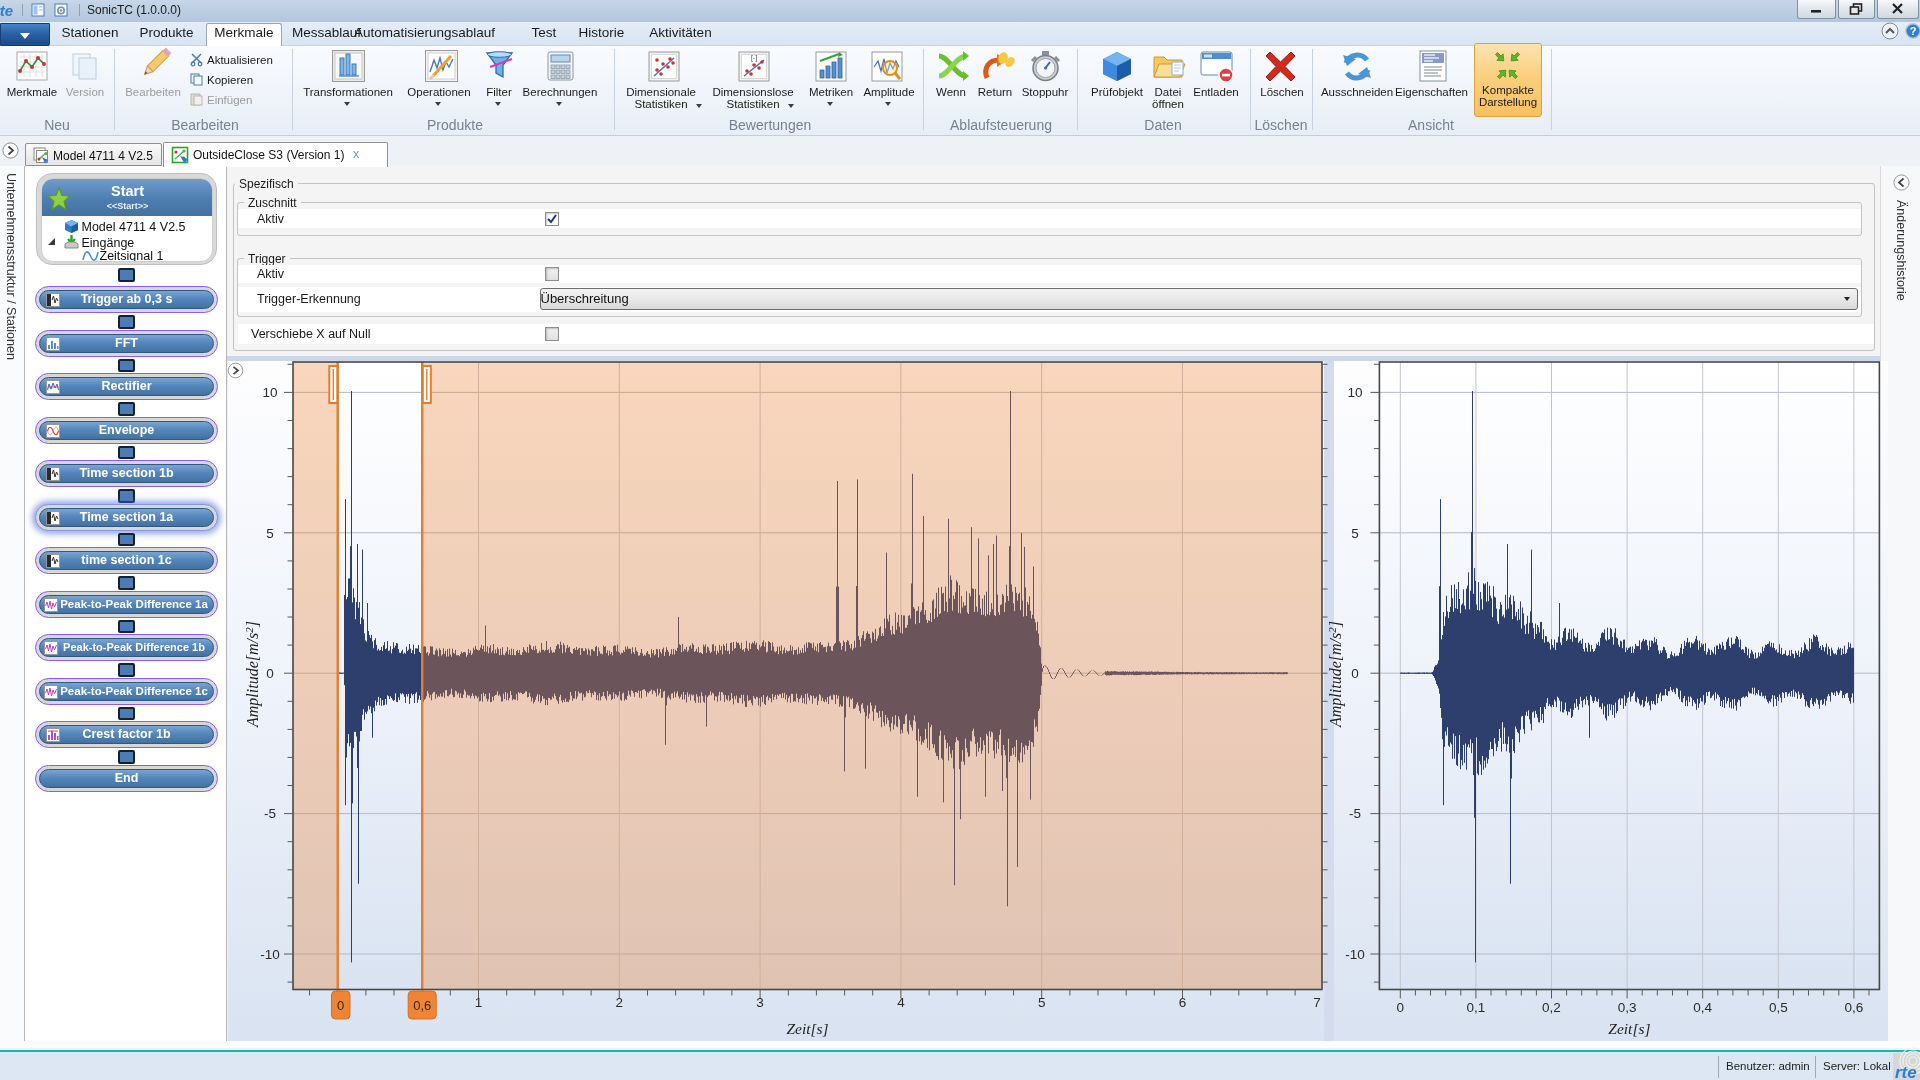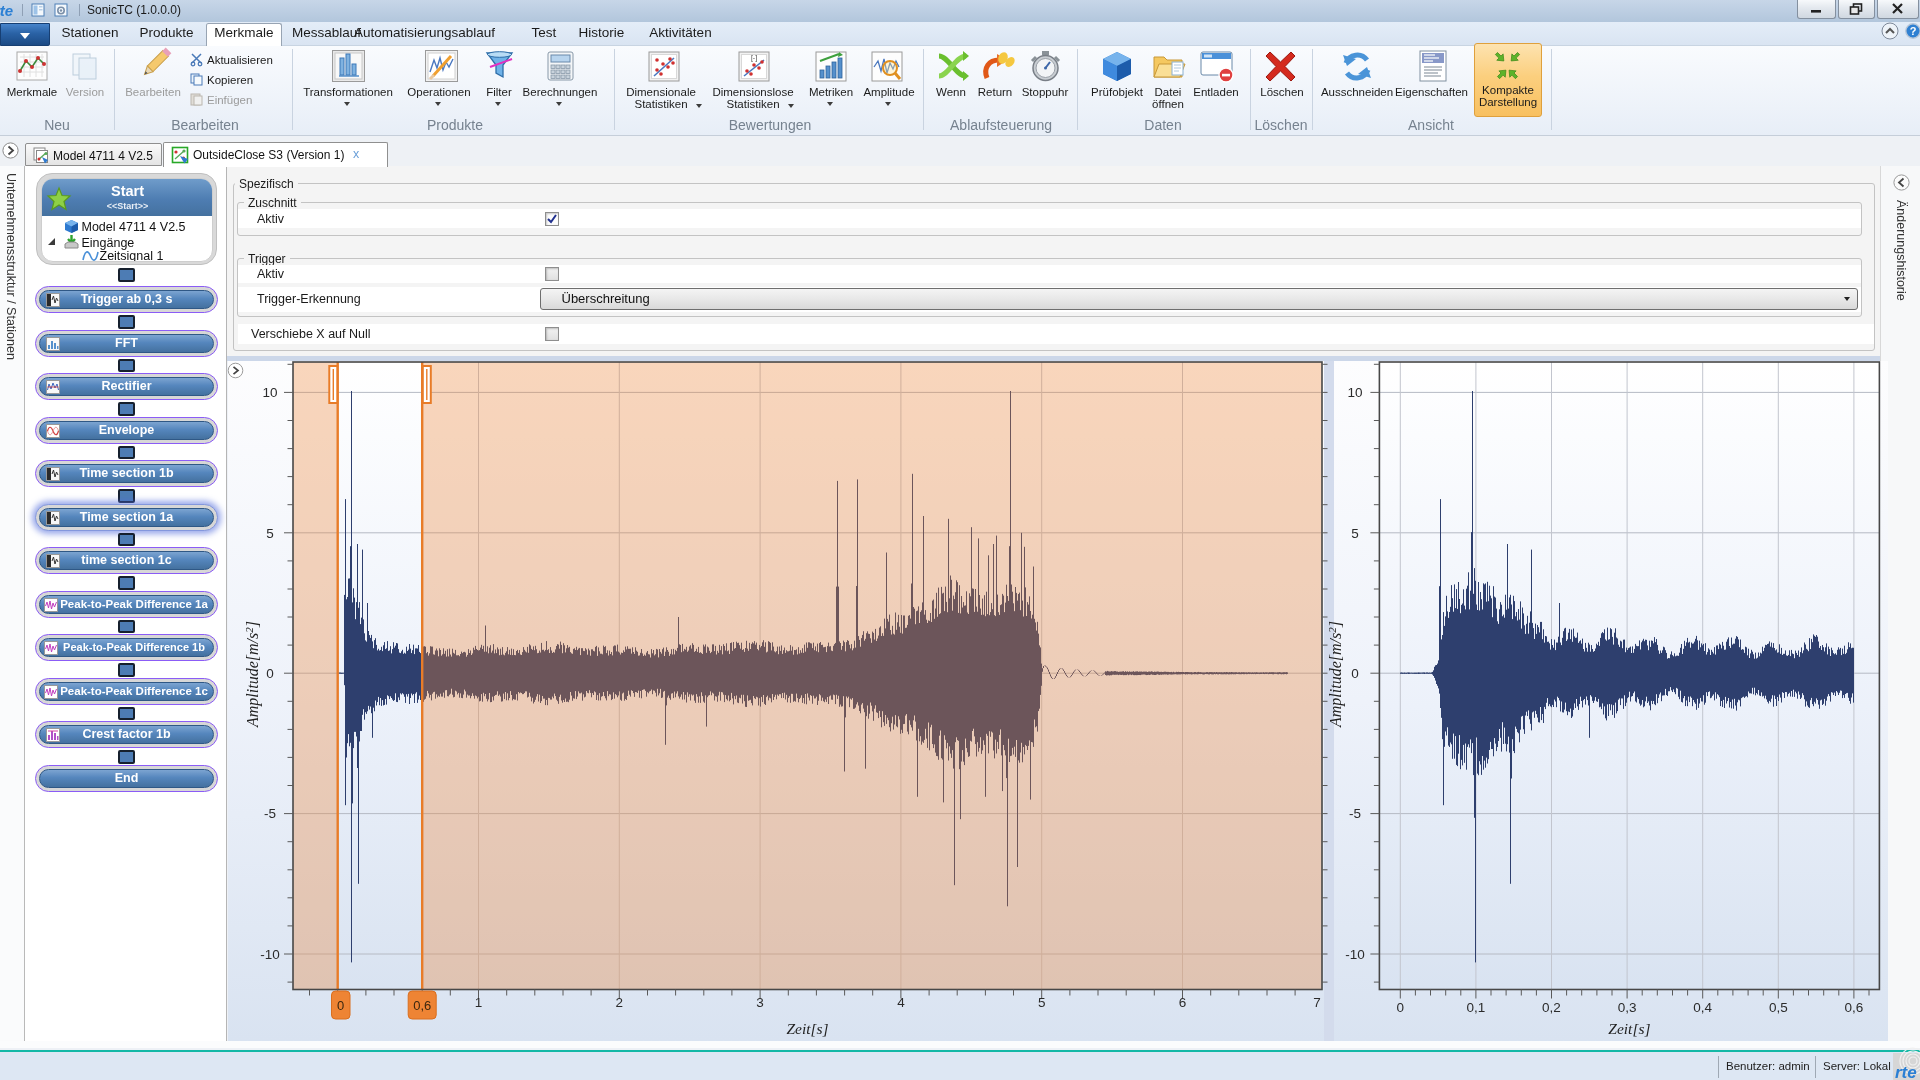--- a/index.html
+++ b/index.html
@@ -27,21 +27,21 @@
 .blk{left:10px;width:183px;height:27px;border-radius:14px;background:#d7d7d7;border:1px solid #8b5cf6}
 .bin{position:absolute;left:3px;top:3px;width:175px;height:19px;border-radius:10px;background:linear-gradient(#7ca4d1,#5586bd 45%,#44719f);border:1px solid #2f5886;color:#fff;font-weight:bold;font-size:12.5px;text-align:center;line-height:17px;white-space:nowrap}
 .sel{box-shadow:0 0 6px 3px rgba(82,108,220,.6);border-color:#8397dd}
 .conn{left:93px;width:17px;height:13.5px;background:#4d7cb4;border:2px solid #16202e;border-radius:2px}
 #props{left:227px;top:166px;width:1653px;height:190px;background:#f4f4f4}
 .gbox{border:1px solid #c3c3c3;border-radius:3px}
 .glab{font-size:12px;color:#1a1a1a;background:#f4f4f4;padding:0 4px;white-space:nowrap}
 .prow{background:#fff}
 .plab{font-size:12.5px;color:#1a1a1a;white-space:nowrap}
 .cb{width:14px;height:14px;background:#fdfdfd;border:1px solid #8e8e8e;box-shadow:inset 1px 1px 2px rgba(0,0,0,.22)}
-#combo{left:312.5px;top:122px;width:1318px;height:21.5px;background:linear-gradient(#f4f4f4,#e9e9e9 45%,#d9d9d9);border:1px solid #6e6e6e;border-radius:3px;font-size:13px;color:#111;line-height:19px;padding-left:21px}
+#combo{left:312.5px;top:122px;width:1318px;height:21.5px;background:linear-gradient(#f4f4f4,#e9e9e9 45%,#d9d9d9);border:1px solid #6e6e6e;border-radius:3px;font-size:13px;color:#111;line-height:19px;padding-left:0}
 #hsplit{left:227px;top:356px;width:1653px;height:5px;background:#ccd7e9}
 #vsplit{left:1324px;top:361px;width:10px;height:680px;background:#d3dbec}
 #botstrip{left:0px;top:1041px;width:1920px;height:7px;background:#fbfcfd}
 #rightstrip{left:1880px;top:166px;width:40px;height:881px;background:#f7f8f9;border-left:1px solid #d8d8d8}
 #statusbar{left:0;top:1050px;width:1920px;height:30px;background:#dde7f3;border-top:2px solid #14b8a6}
 .ssep{top:4px;height:22px;width:1px;background:#9fa9b4}
 .stext{font-size:13px;color:#222;white-space:nowrap}
 svg{position:absolute;overflow:visible}
 svg text{font-family:"Liberation Sans",sans-serif}
 .ser{font-family:"Liberation Serif",serif;font-style:italic}

